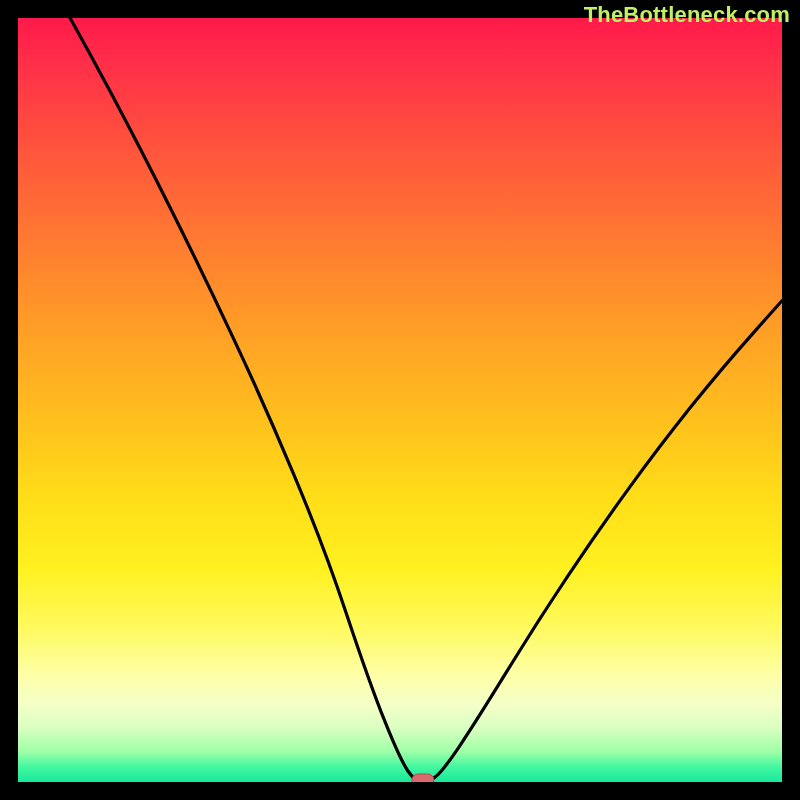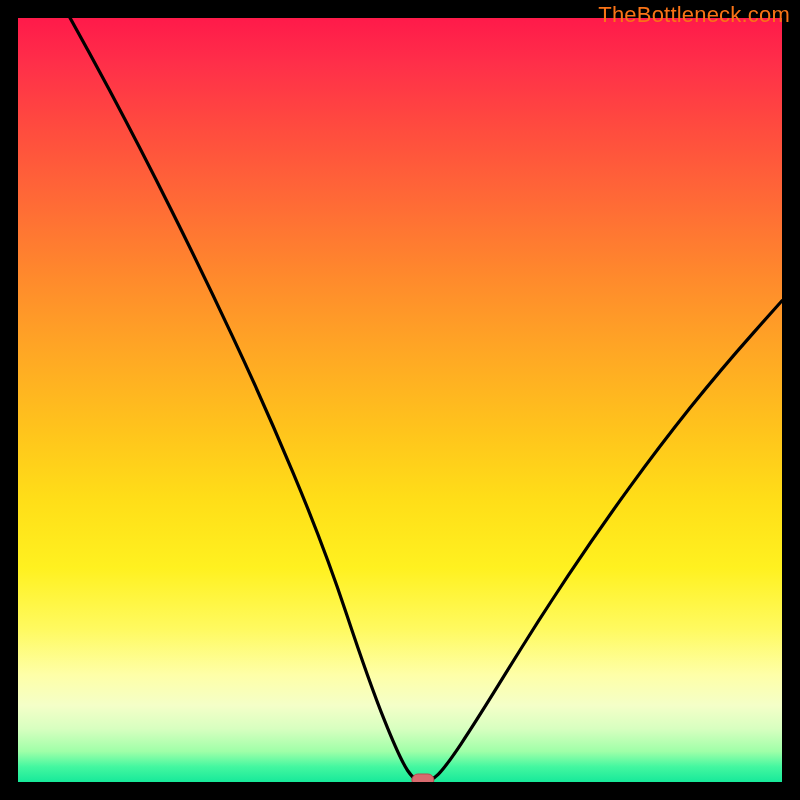--- a/index.html
+++ b/index.html
@@ -14,23 +14,23 @@
   .frame {
     position: relative;
     width: 800px;
     height: 800px;
     background: #000;
   }
   .watermark {
     position: absolute;
     top: 2px;
     right: 10px;
-    color: #f97316;
+    color: #bef264;
     font-size: 22px;
-    font-weight: 400;
+    font-weight: 700;
     letter-spacing: 0.2px;
     z-index: 3;
   }
   .plot-area {
     position: absolute;
     left: 18px;
     top: 18px;
     width: 764px;
     height: 764px;
     overflow: hidden;

